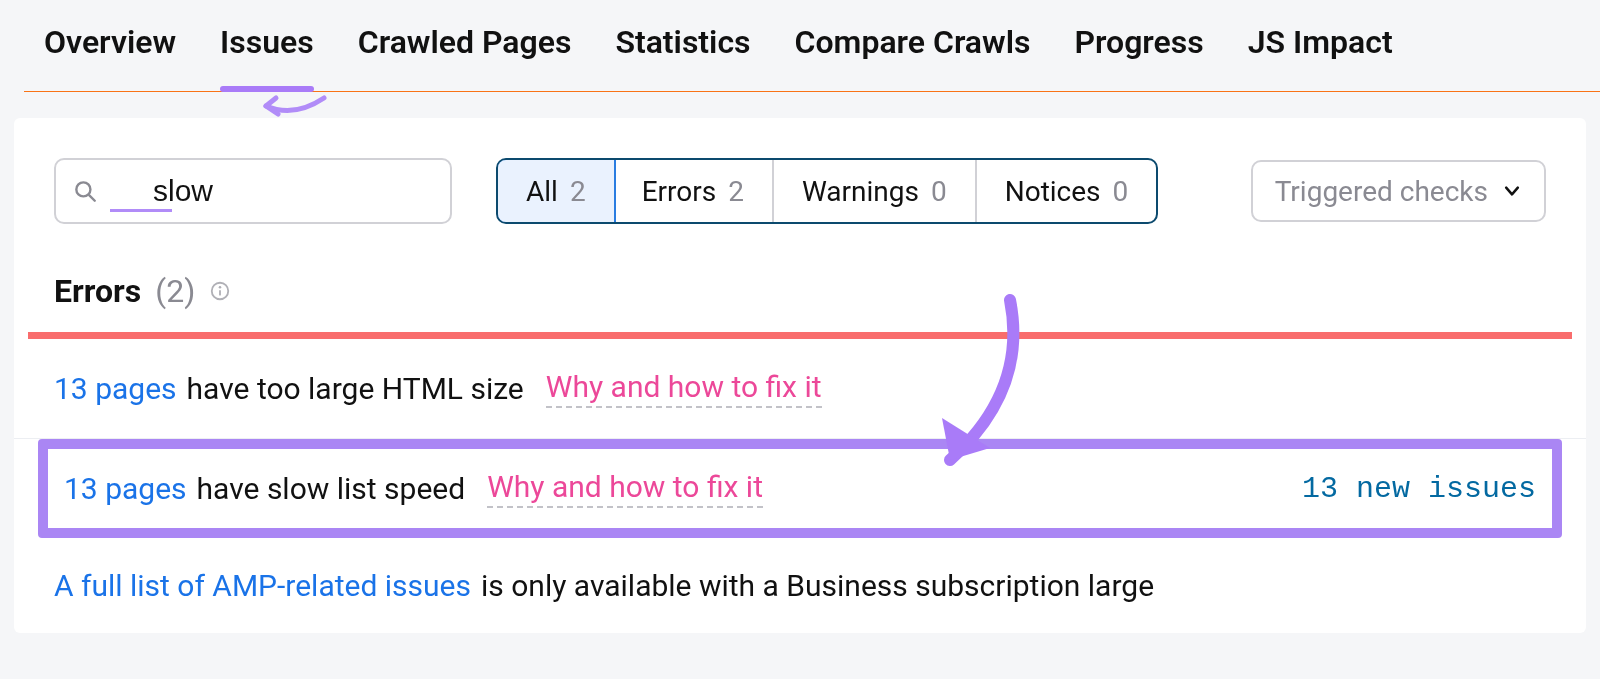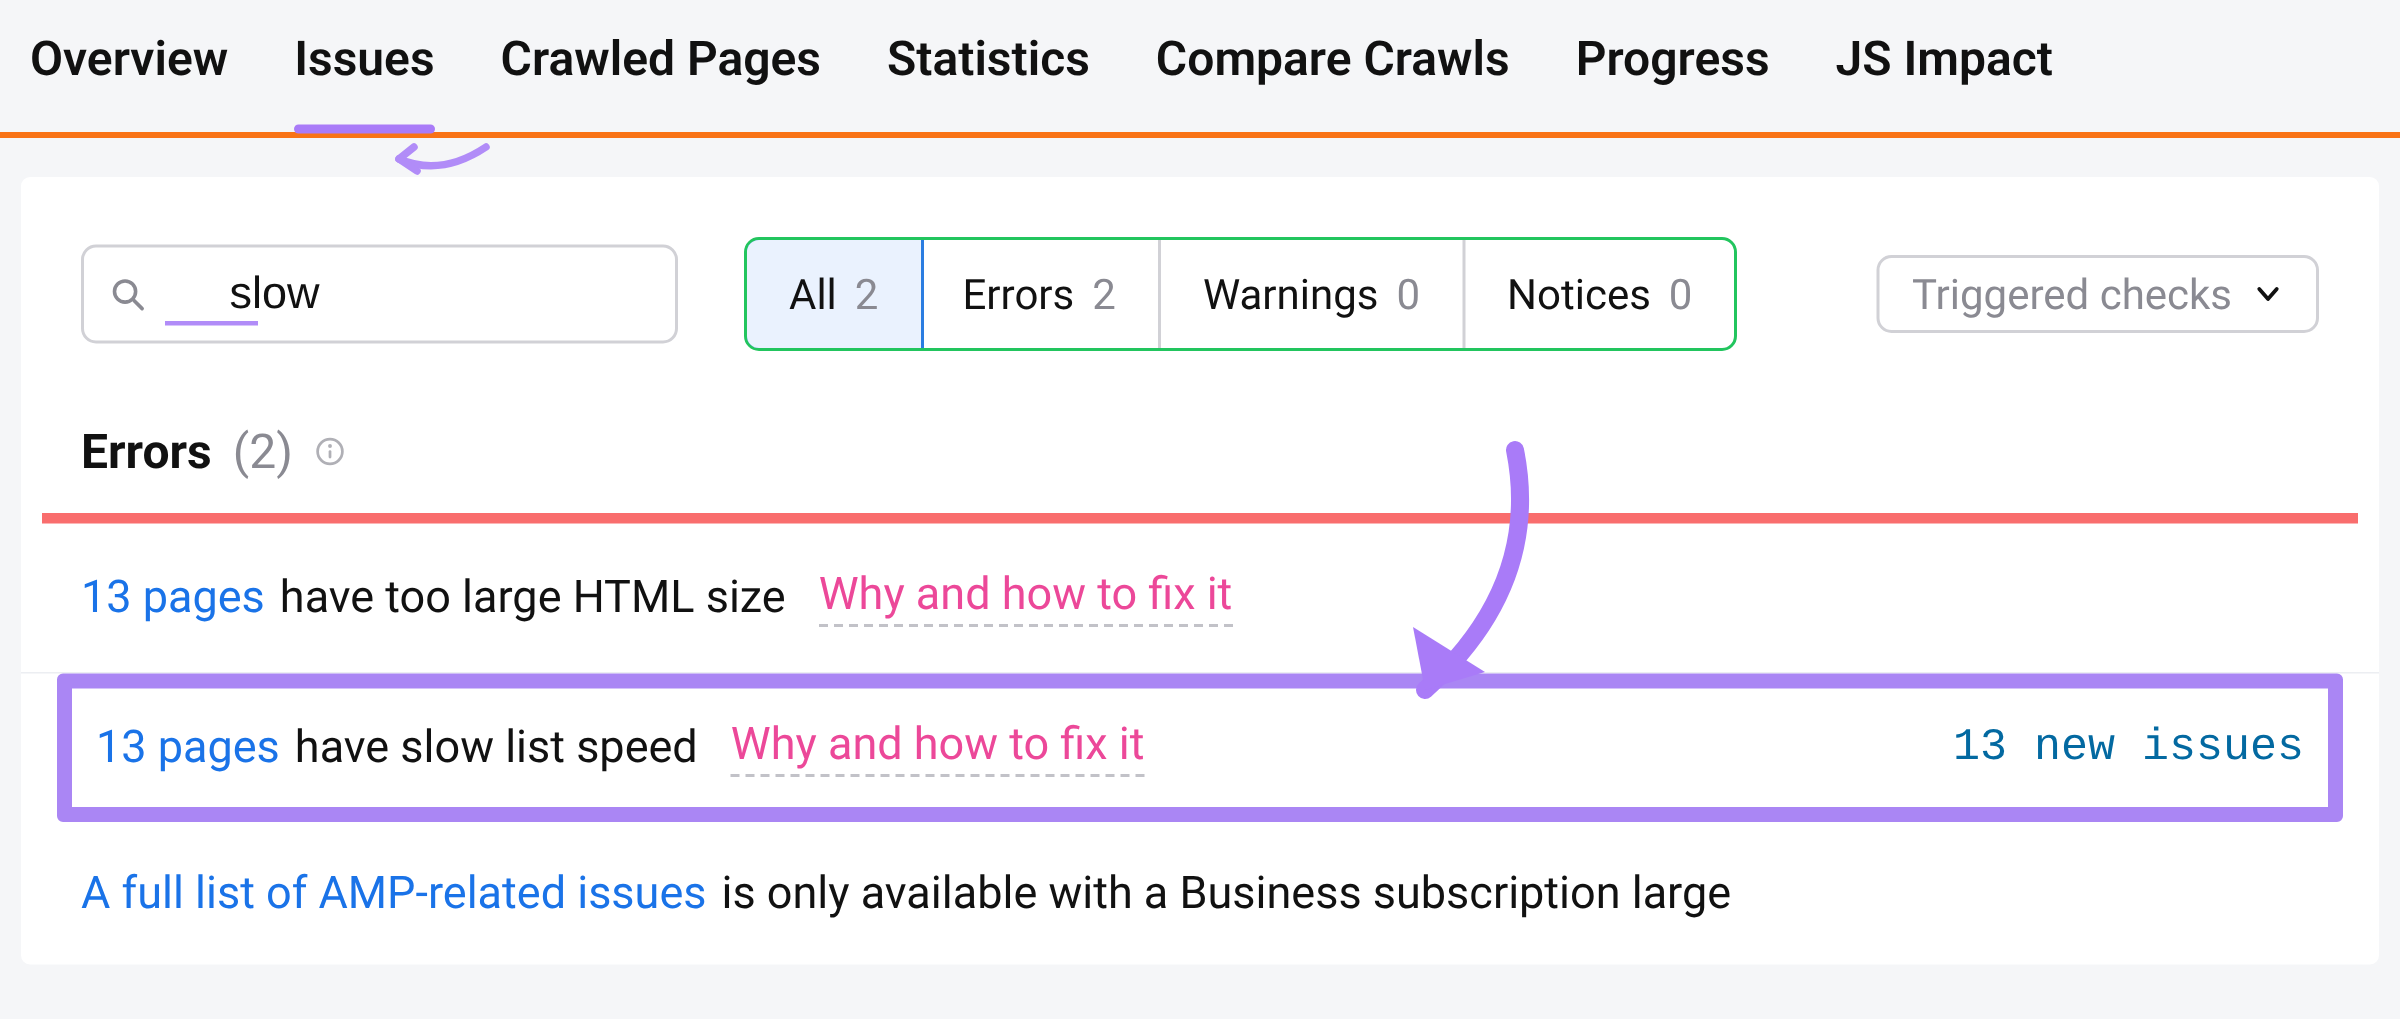--- a/index.html
+++ b/index.html
@@ -10,23 +10,24 @@
     width: 1600px;
     height: 679px;
     overflow: hidden;
   }
   
   .tabs {
     display: flex;
     align-items: flex-end;
     gap: 44px;
     padding: 18px 20px 0 20px;
-    border-bottom: 4px solid #f97316;
+    border-bottom: 1px solid #f97316;
     background: #f5f6f8;
     height: 92px;
+    margin-left: 24px;
   }
   .tab {
     font-size: 32px;
     font-weight: 600;
     color: #111;
     padding-bottom: 30px;
     cursor: pointer;
     position: relative;
   }
   .tab.active::after {
@@ -79,23 +80,23 @@
     position: absolute;
     left: 0;
     bottom: -4px;
     width: 62px;
     height: 3px;
     background: #b18cf8;
   }
   .clear-icon { width: 22px; height: 22px; color: #5c5c64; cursor: pointer; }
   .seg {
     display: flex;
-    border: 2px solid #22c55e;
+    border: 2px solid #0c4a6e;
     border-radius: 10px;
-    height: 76px;
+    height: 66px;
     overflow: hidden;
   }
   .seg-btn {
     display: flex;
     align-items: center;
     justify-content: center;
     padding: 0 28px;
     font-size: 28px;
     color: #111;
     border-right: 2px solid #d1d1d6;
@@ -112,21 +113,21 @@
     position: relative;
     z-index: 1;
   }
   .seg-count { color: #8a8a92; font-weight: 400; }
   .dropdown {
     margin-left: auto;
     display: flex;
     align-items: center;
     border: 2px solid #d1d1d6;
     border-radius: 10px;
-    height: 52px;
+    height: 62px;
     padding: 0 22px;
     gap: 14px;
     cursor: pointer;
     color: #8a8a92;
     font-size: 28px;
   }
   .chevron { width: 20px; height: 20px; }
   
   .section-head {
     display: flex;

